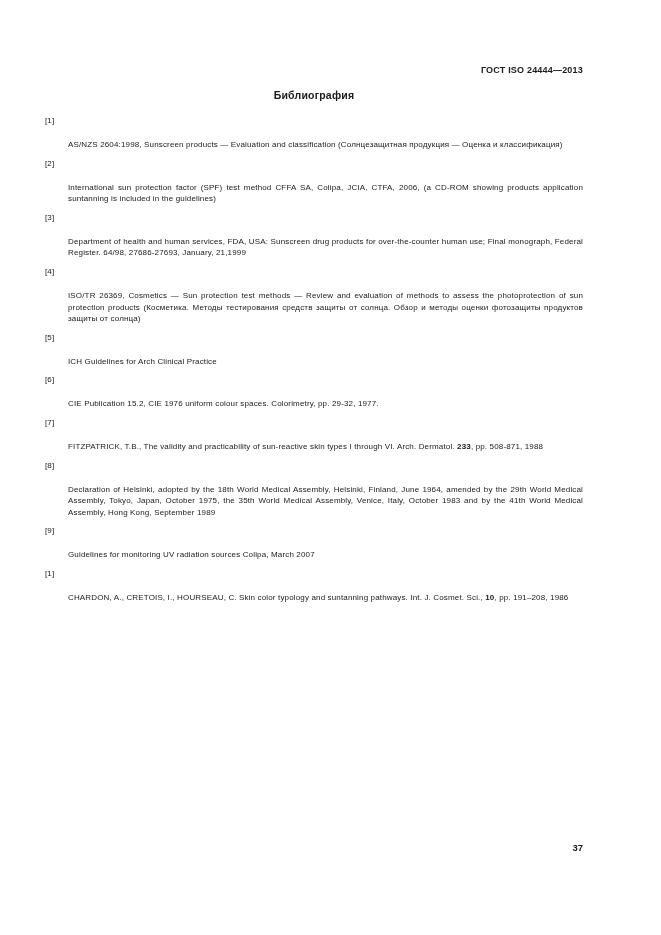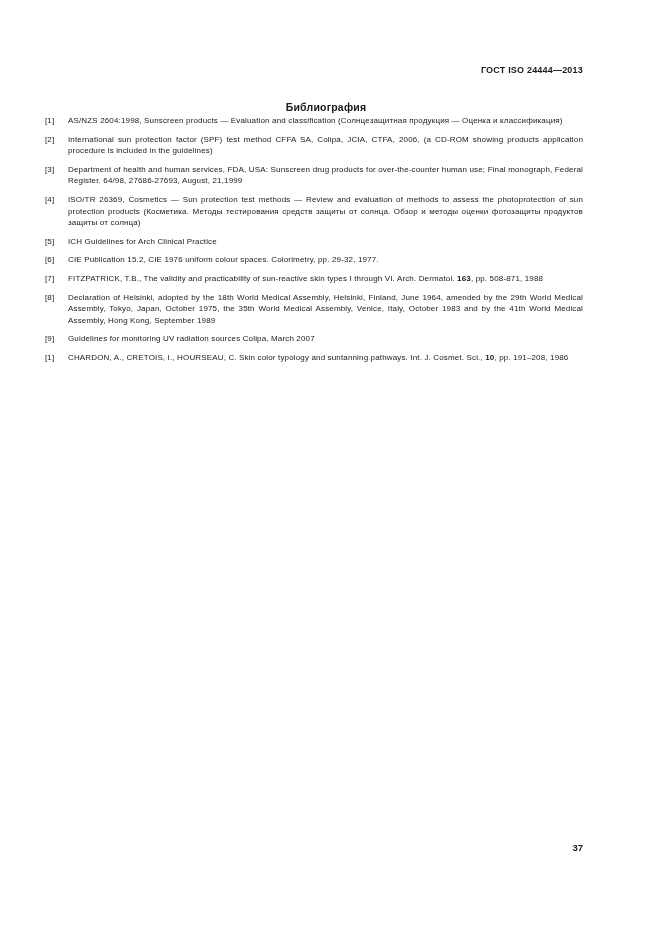--- a/index.html
+++ b/index.html
@@ -28,21 +28,21 @@
     text-align: right;
     font-size: 9px;
     font-weight: bold;
     letter-spacing: 0.2px;
   }
   .doc-title {
     position: absolute;
     left: 45px;
     top: 89px;
     width: 538px;
-    margin: 12px;
+    margin: 0;
     text-align: center;
     font-size: 10.5px;
     font-weight: bold;
     letter-spacing: 0.2px;
   }
   .refs {
     position: absolute;
     left: 45px;
     top: 115px;
     width: 538px;
@@ -54,20 +54,21 @@
     line-height: 11.6px;
     letter-spacing: 0.15px;
   }
   .ref-num {
     flex: 0 0 23px;
     width: 23px;
   }
   .ref-text {
     flex: 1;
     text-align: justify;
+    margin-top: 24px;
   }
   .ref-text b {
     font-weight: bold;
   }
   .page-number {
     position: absolute;
     left: 45px;
     top: 842px;
     width: 538px;
     text-align: right;
@@ -88,46 +89,46 @@
 
   <div class="refs">
 
     <div class="ref">
       <span class="ref-num">[1]</span>
       <span class="ref-text"><span>AS/NZS 2604:1998, Sunscreen products — Evaluation and classification (Солнцезащитная продукция — Оценка и классификация)</span><b></b><span></span></span>
     </div>
 
     <div class="ref">
       <span class="ref-num">[2]</span>
-      <span class="ref-text"><span>International sun protection factor (SPF) test method CFFA SA, Colipa, JCIA, CTFA, 2006, (a CD-ROM showing products application procedure is included in the guidelines)</span><b></b><span></span></span>
+      <span class="ref-text"><span>International sun protection factor (SPF) test method CFFA SA, Colipa, JCIA, CTFA, 2006, (a CD-ROM showing products application suntanning is included in the guidelines)</span><b></b><span></span></span>
     </div>
 
     <div class="ref">
       <span class="ref-num">[3]</span>
-      <span class="ref-text"><span>Department of health and human services, FDA, USA: Sunscreen drug products for over-the-counter human use; Final monograph, Federal Register. 64/98, 27686-27693, August, 21,1999</span><b></b><span></span></span>
+      <span class="ref-text"><span>Department of health and human services, FDA, USA: Sunscreen drug products for over-the-counter human use; Final monograph, Federal Register. 64/98, 27686-27693, January, 21,1999</span><b></b><span></span></span>
     </div>
 
     <div class="ref">
       <span class="ref-num">[4]</span>
       <span class="ref-text"><span>ISO/TR 26369, Cosmetics — Sun protection test methods — Review and evaluation of methods to assess the photoprotection of sun protection products (Косметика. Методы тестирования средств защиты от солнца. Обзор и методы оценки фотозащиты продуктов защиты от солнца)</span><b></b><span></span></span>
     </div>
 
     <div class="ref">
       <span class="ref-num">[5]</span>
       <span class="ref-text"><span>ICH Guidelines for Arch Clinical Practice</span><b></b><span></span></span>
     </div>
 
     <div class="ref">
       <span class="ref-num">[6]</span>
       <span class="ref-text"><span>CIE Publication 15.2, CIE 1976 uniform colour spaces. Colorimetry, pp. 29-32, 1977.</span><b></b><span></span></span>
     </div>
 
     <div class="ref">
       <span class="ref-num">[7]</span>
-      <span class="ref-text"><span>FITZPATRICK, T.B., The validity and practicability of sun-reactive skin types I through VI. Arch. Dermatol. </span><b>163</b><span>, pp. 508-871, 1988</span></span>
+      <span class="ref-text"><span>FITZPATRICK, T.B., The validity and practicability of sun-reactive skin types I through VI. Arch. Dermatol. </span><b>233</b><span>, pp. 508-871, 1988</span></span>
     </div>
 
     <div class="ref">
       <span class="ref-num">[8]</span>
       <span class="ref-text"><span>Declaration of Helsinki, adopted by the 18th World Medical Assembly, Helsinki, Finland, June 1964, amended by the 29th World Medical Assembly, Tokyo, Japan, October 1975, the 35th World Medical Assembly, Venice, Italy, October 1983 and by the 41th World Medical Assembly, Hong Kong, September 1989</span><b></b><span></span></span>
     </div>
 
     <div class="ref">
       <span class="ref-num">[9]</span>
       <span class="ref-text"><span>Guidelines for monitoring UV radiation sources Colipa, March 2007</span><b></b><span></span></span>

